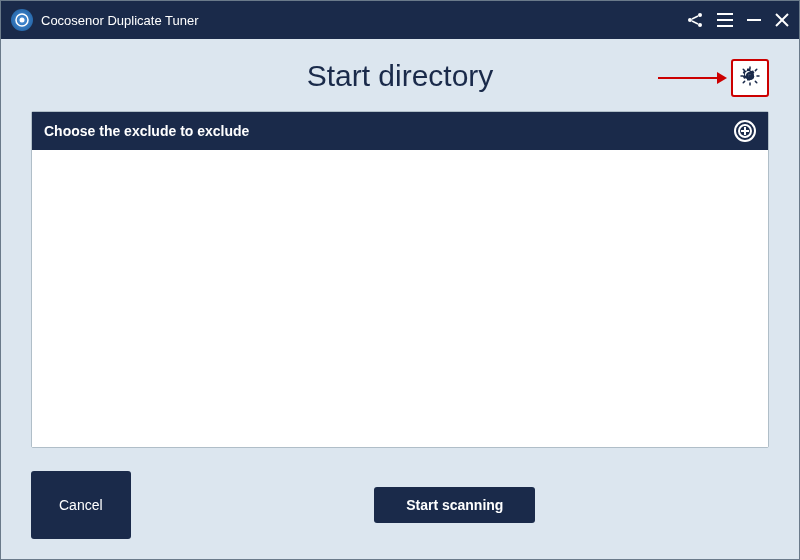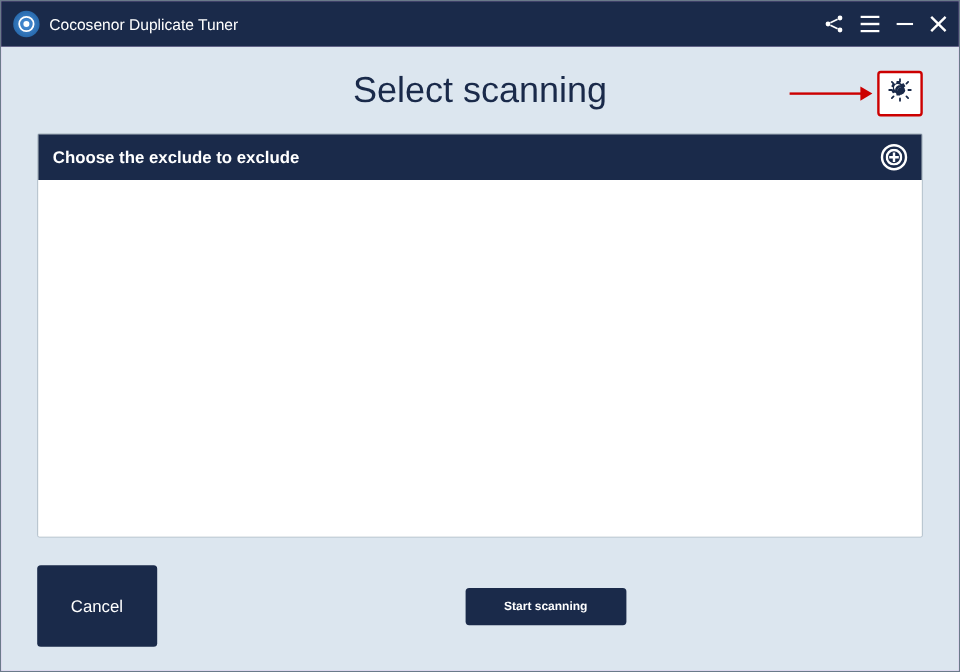--- a/index.html
+++ b/index.html
@@ -217,21 +217,21 @@
       font-weight: 500;
       border-radius: 3px;
       cursor: pointer;
     }
 
     .btn-start {
       background: #1a2a4a;
       color: white;
       border: none;
       padding: 10px 32px;
-      font-size: 10px;
+      font-size: 14px;
       font-weight: 700;
       border-radius: 3px;
       cursor: pointer;
       margin-left: auto;
       margin-right: auto;
     }
 
     .bottom-spacer {
       flex: 1;
     }
@@ -278,21 +278,21 @@
           <line x1="1" y1="1" x2="13" y2="13"></line>
           <line x1="13" y1="1" x2="1" y2="13"></line>
         </svg>
       </button>
     </div>
   </div>
 
   <div class="content">
 
     <div class="page-title-area">
-      <h1 class="page-title">Select scanning</h1>
+      <h1 class="page-title">Start directory</h1>
 
       <div class="settings-area">
         <div class="arrow-annotation">
           <div class="arrow-line"></div>
           <div class="arrow-head"></div>
         </div>
         <div class="settings-btn">
           <span class="gear-icon-svg">
             <svg width="22" height="22" viewBox="0 0 22 22" fill="#1a2a4a">
               <path d="M11 7a4 4 0 1 0 0 8 4 4 0 0 0 0-8zm0 6a2 2 0 1 1 0-4 2 2 0 0 1 0 4z"></path>

